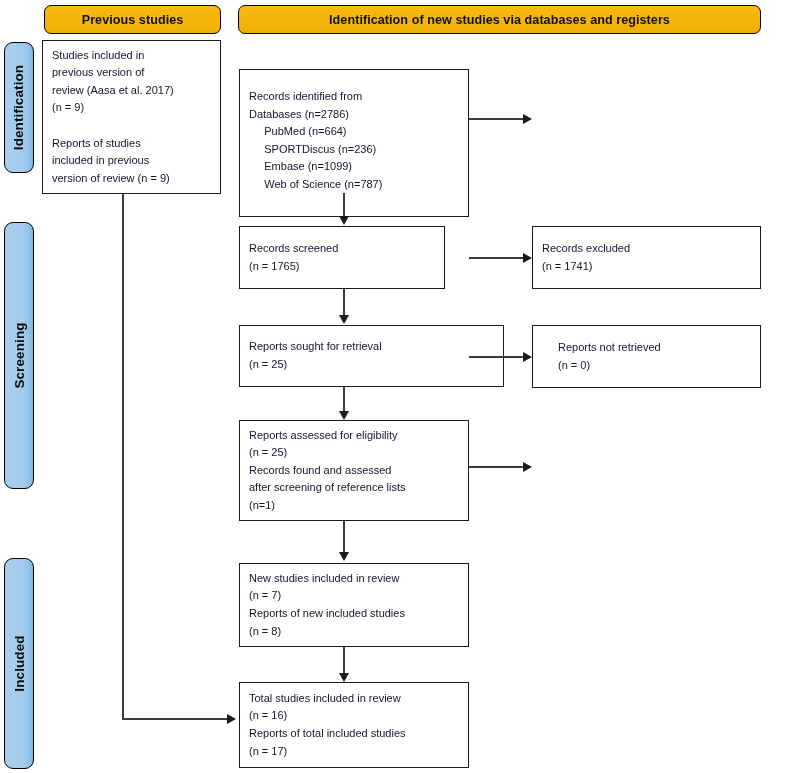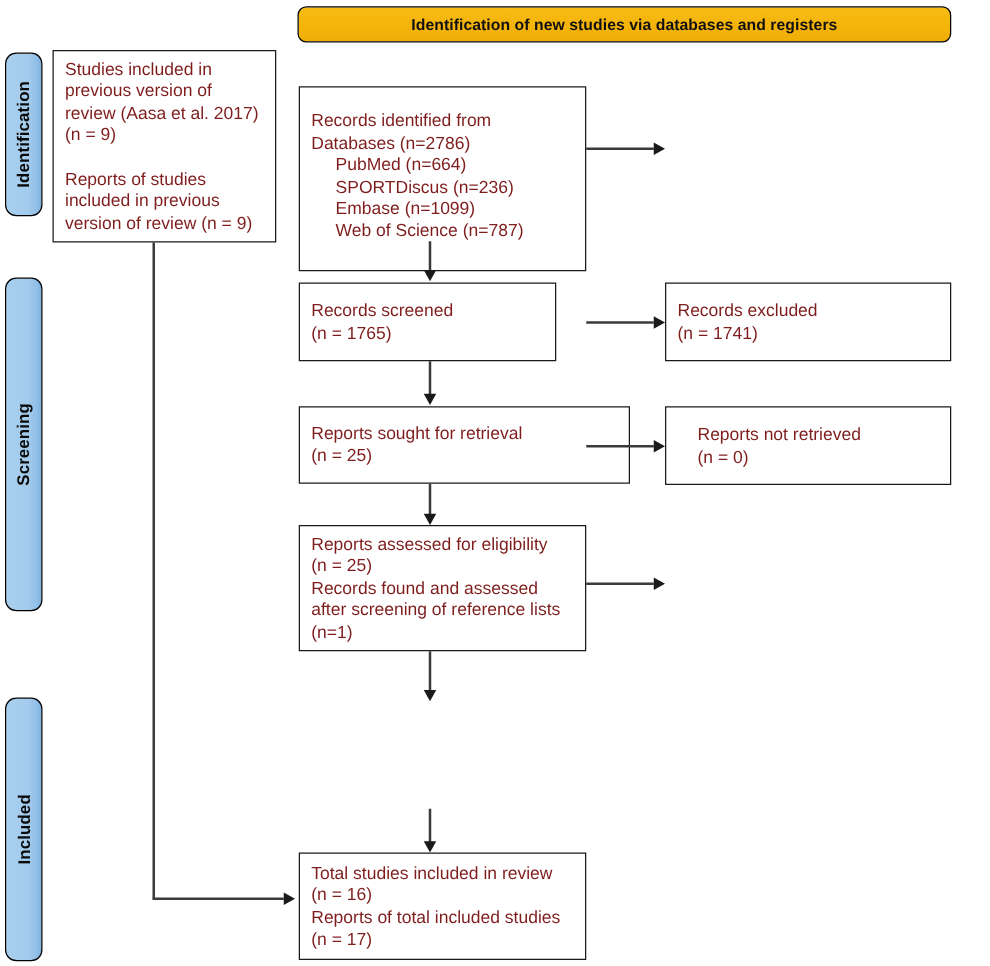--- a/index.html
+++ b/index.html
@@ -57,23 +57,23 @@
     position:absolute;
     background:#ffffff;
     border:1.7px solid #1a1a1a;
     box-sizing:border-box;
     display:flex;
     align-items:center;
     overflow:hidden;
   }
   .box .box-text{
     padding:0 9px;
-    font-size:14px;
+    font-size:11px;
     line-height:17.6px;
-    color:#7f1d1d;
+    color:#0f172a;
     white-space:pre-wrap;
   }
   .box.top-align{align-items:flex-start;margin-top:24px;}
   .box.top-align .box-text{padding-top:8px;}
 
   
   .vline{
     position:absolute;
     width:1.7px;
     background:#3b3b3b;
@@ -108,20 +108,23 @@
   </div>
 
   <div class="stage-bar" style="left:4px;top:222px;width:30px;height:267px;">
     <span class="stage-label">Screening</span>
   </div>
 
   <div class="stage-bar" style="left:4px;top:558px;width:30px;height:211px;">
     <span class="stage-label">Included</span>
   </div>
 
+  <div class="section-header" style="left:44px;top:5px;width:177px;height:29px;">
+    <span>Previous studies</span>
+  </div>
 
   <div class="section-header" style="left:238px;top:5px;width:523px;height:29px;">
     <span>Identification of new studies via databases and registers</span>
   </div>
 
   <div class="box" style="left:42px;top:40px;width:179px;height:154px;">
     <span class="box-text">Studies included in
 previous version of
 review (Aasa et al. 2017)
 (n = 9)
@@ -191,20 +194,26 @@
 (n=1)</span>
   </div>
 
   <div class="hline" style="left:469px;top:466px;width:54px;"></div>
   <div class="arrow-right" style="left:523px;top:461.5px;"></div>
 
 
   <div class="vline" style="left:343px;top:521px;height:32px;"></div>
   <div class="arrow-down" style="left:338.5px;top:552px;"></div>
 
+  <div class="box" style="left:239px;top:563px;width:230px;height:84px;">
+    <span class="box-text">New studies included in review
+(n = 7)
+Reports of new included studies
+(n = 8)</span>
+  </div>
 
   <div class="vline" style="left:343px;top:647px;height:27px;"></div>
   <div class="arrow-down" style="left:338.5px;top:673px;"></div>
 
   <div class="box" style="left:239px;top:682px;width:230px;height:86px;">
     <span class="box-text">Total studies included in review
 (n = 16)
 Reports of total included studies
 (n = 17)</span>
   </div>

